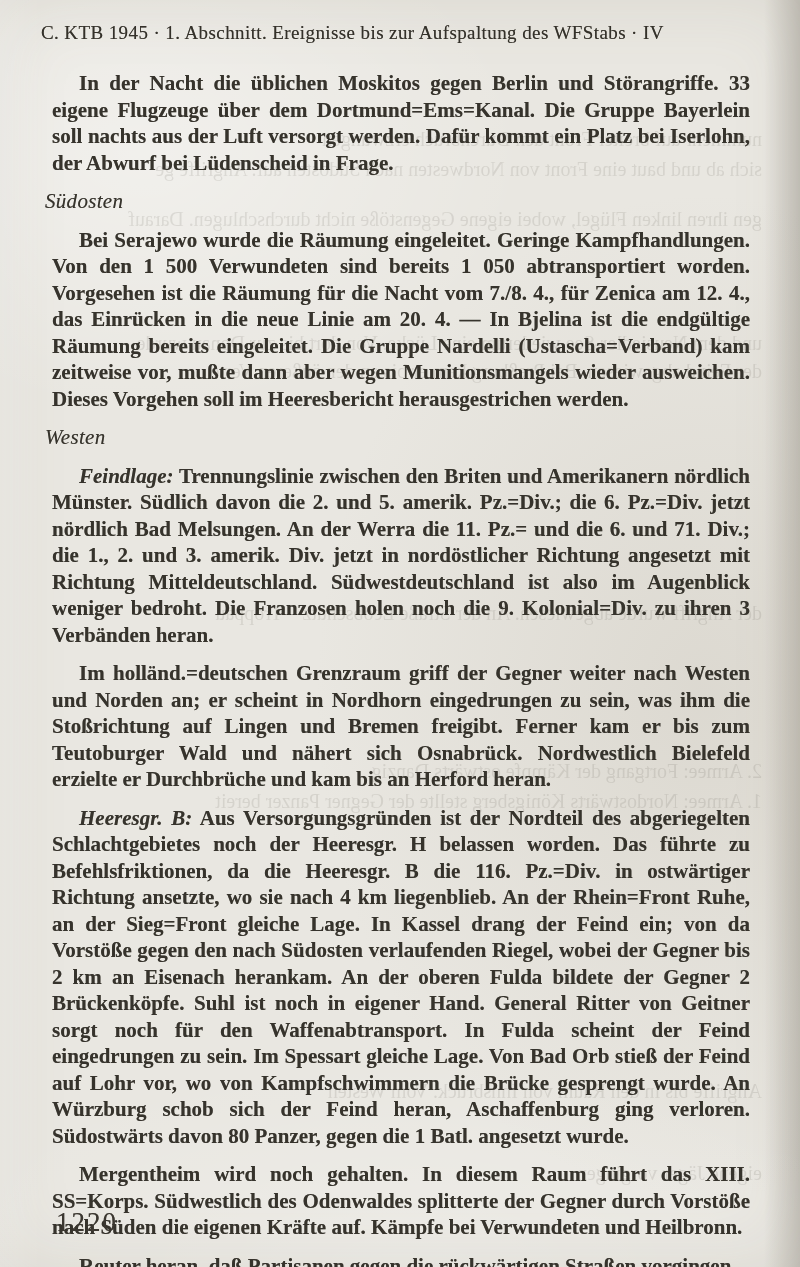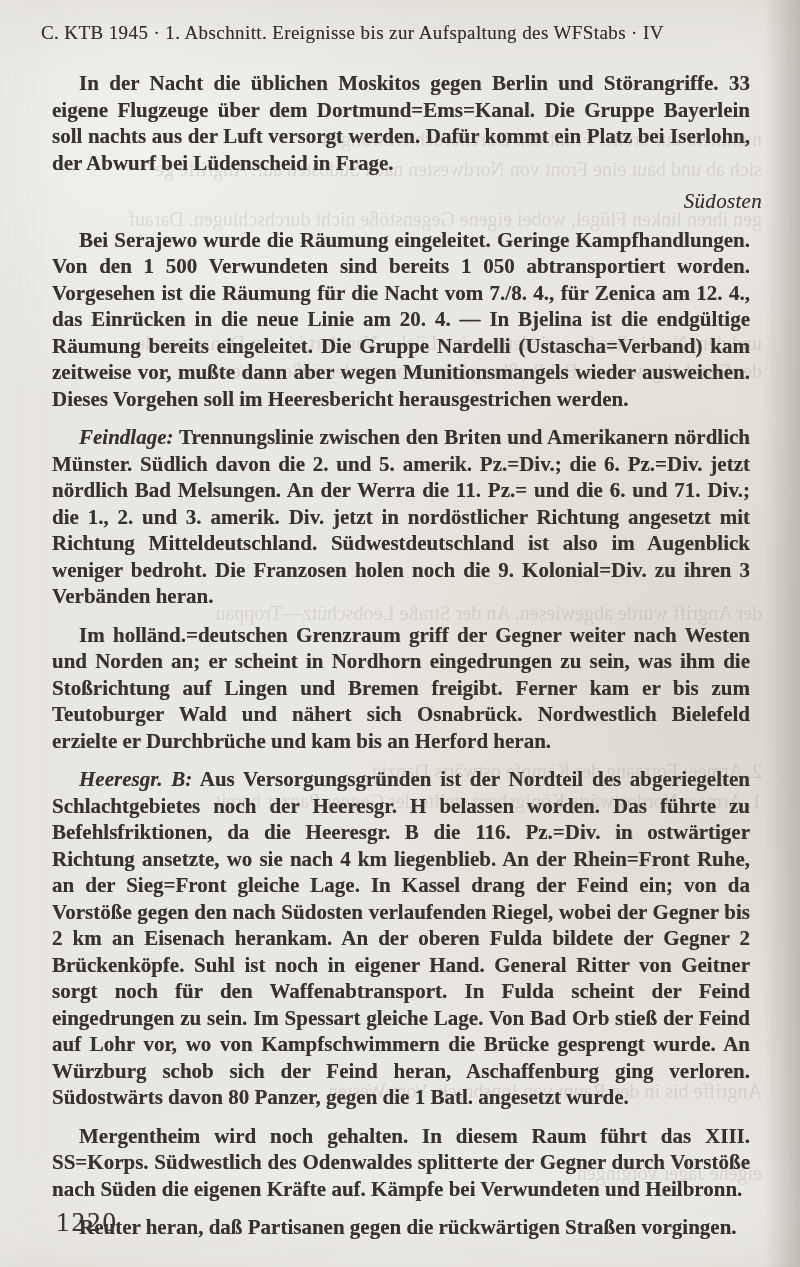--- a/index.html
+++ b/index.html
@@ -53,21 +53,21 @@
     font-size: 21px;
     line-height: 26.5px;
     text-align: justify;
     text-shadow: 0 0 0.6px rgba(54,51,44,0.5);
   }
   .para { margin: 12px; text-indent: 27px; font-weight: bold; }
   .heading {
     margin: 2px 0 0 5px;
     font-style: italic;
     text-indent: 0;
-    text-align: right;
+    text-align: left;
     letter-spacing: 0.3px;
   }
   .lead-italic { font-style: italic; }
   .page-number {
     position: absolute;
     z-index: 1;
     left: 56px;
     top: 1163px;
     font-size: 27px;
     letter-spacing: 2px;
@@ -90,20 +90,21 @@
       <div class="ghost-line" style="top: 758px;">2. Armee: Fortgang der Kämpfe ostwärts Danzig</div>
       <div class="ghost-line" style="top: 788px;">1. Armee: Nordostwärts Königsberg stellte der Gegner Panzer bereit</div>
       <div class="ghost-line" style="top: 1078px;">Angriffe bis in den Raum von Innsbruck. Vom Westen</div>
       <div class="ghost-line" style="top: 1160px;">eigene Jäger vorgingen</div>
     </div>
   <div class="running-header">C. KTB 1945 · 1. Abschnitt. Ereignisse bis zur Aufspaltung des WFStabs · IV</div>
   <div class="page-body" id="content">
       <p class="para">In der Nacht die üblichen Moskitos gegen Berlin und Störangriffe. 33 eigene Flugzeuge über dem Dortmund=Ems=Kanal. Die Gruppe Bayerlein soll nachts aus der Luft versorgt werden. Dafür kommt ein Platz bei Iserlohn, der Abwurf bei Lüdenscheid in Frage.</p>
       <p class="heading">Südosten</p>
       <p class="para">Bei Serajewo wurde die Räumung eingeleitet. Geringe Kampfhandlungen. Von den 1 500 Verwundeten sind bereits 1 050 abtransportiert worden. Vorgesehen ist die Räumung für die Nacht vom 7./8. 4., für Zenica am 12. 4., das Einrücken in die neue Linie am 20. 4. — In Bjelina ist die endgültige Räumung bereits eingeleitet. Die Gruppe Nardelli (Ustascha=Verband) kam zeitweise vor, mußte dann aber wegen Munitionsmangels wieder ausweichen. Dieses Vorgehen soll im Heeresbericht herausgestrichen werden.</p>
+      <p class="heading">Westen</p>
       <p class="para"><span class="lead-italic">Feindlage:</span> Trennungslinie zwischen den Briten und Amerikanern nördlich Münster. Südlich davon die 2. und 5. amerik. Pz.=Div.; die 6. Pz.=Div. jetzt nördlich Bad Melsungen. An der Werra die 11. Pz.= und die 6. und 71. Div.; die 1., 2. und 3. amerik. Div. jetzt in nordöstlicher Richtung angesetzt mit Richtung Mitteldeutschland. Südwestdeutschland ist also im Augenblick weniger bedroht. Die Franzosen holen noch die 9. Kolonial=Div. zu ihren 3 Verbänden heran.</p>
       <p class="para">Im holländ.=deutschen Grenzraum griff der Gegner weiter nach Westen und Norden an; er scheint in Nordhorn eingedrungen zu sein, was ihm die Stoßrichtung auf Lingen und Bremen freigibt. Ferner kam er bis zum Teutoburger Wald und nähert sich Osnabrück. Nordwestlich Bielefeld erzielte er Durchbrüche und kam bis an Herford heran.</p>
       <p class="para"><span class="lead-italic">Heeresgr. B:</span> Aus Versorgungsgründen ist der Nordteil des abgeriegelten Schlachtgebietes noch der Heeresgr. H belassen worden. Das führte zu Befehlsfriktionen, da die Heeresgr. B die 116. Pz.=Div. in ostwärtiger Richtung ansetzte, wo sie nach 4 km liegenblieb. An der Rhein=Front Ruhe, an der Sieg=Front gleiche Lage. In Kassel drang der Feind ein; von da Vorstöße gegen den nach Südosten verlaufenden Riegel, wobei der Gegner bis 2 km an Eisenach herankam. An der oberen Fulda bildete der Gegner 2 Brückenköpfe. Suhl ist noch in eigener Hand. General Ritter von Geitner sorgt noch für den Waffenabtransport. In Fulda scheint der Feind eingedrungen zu sein. Im Spessart gleiche Lage. Von Bad Orb stieß der Feind auf Lohr vor, wo von Kampfschwimmern die Brücke gesprengt wurde. An Würzburg schob sich der Feind heran, Aschaffenburg ging verloren. Südostwärts davon 80 Panzer, gegen die 1 Batl. angesetzt wurde.</p>
       <p class="para">Mergentheim wird noch gehalten. In diesem Raum führt das XIII. SS=Korps. Südwestlich des Odenwaldes splitterte der Gegner durch Vorstöße nach Süden die eigenen Kräfte auf. Kämpfe bei Verwundeten und Heilbronn.</p>
       <p class="para">Reuter heran, daß Partisanen gegen die rückwärtigen Straßen vorgingen.</p>
     </div>
   <div class="page-number">1220</div>
 </div>
 
 </body></html>

